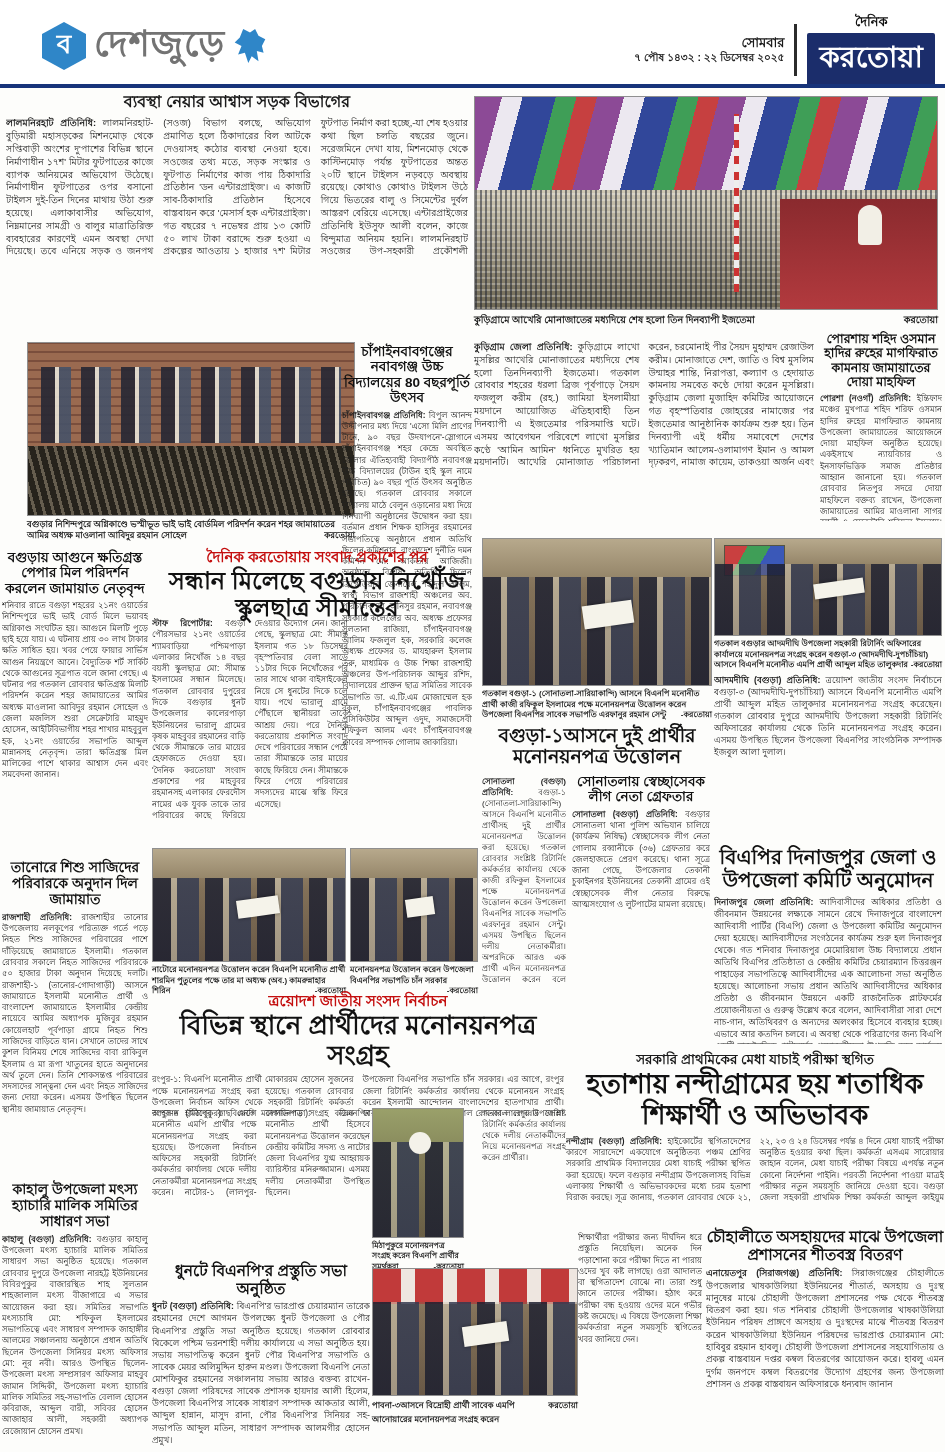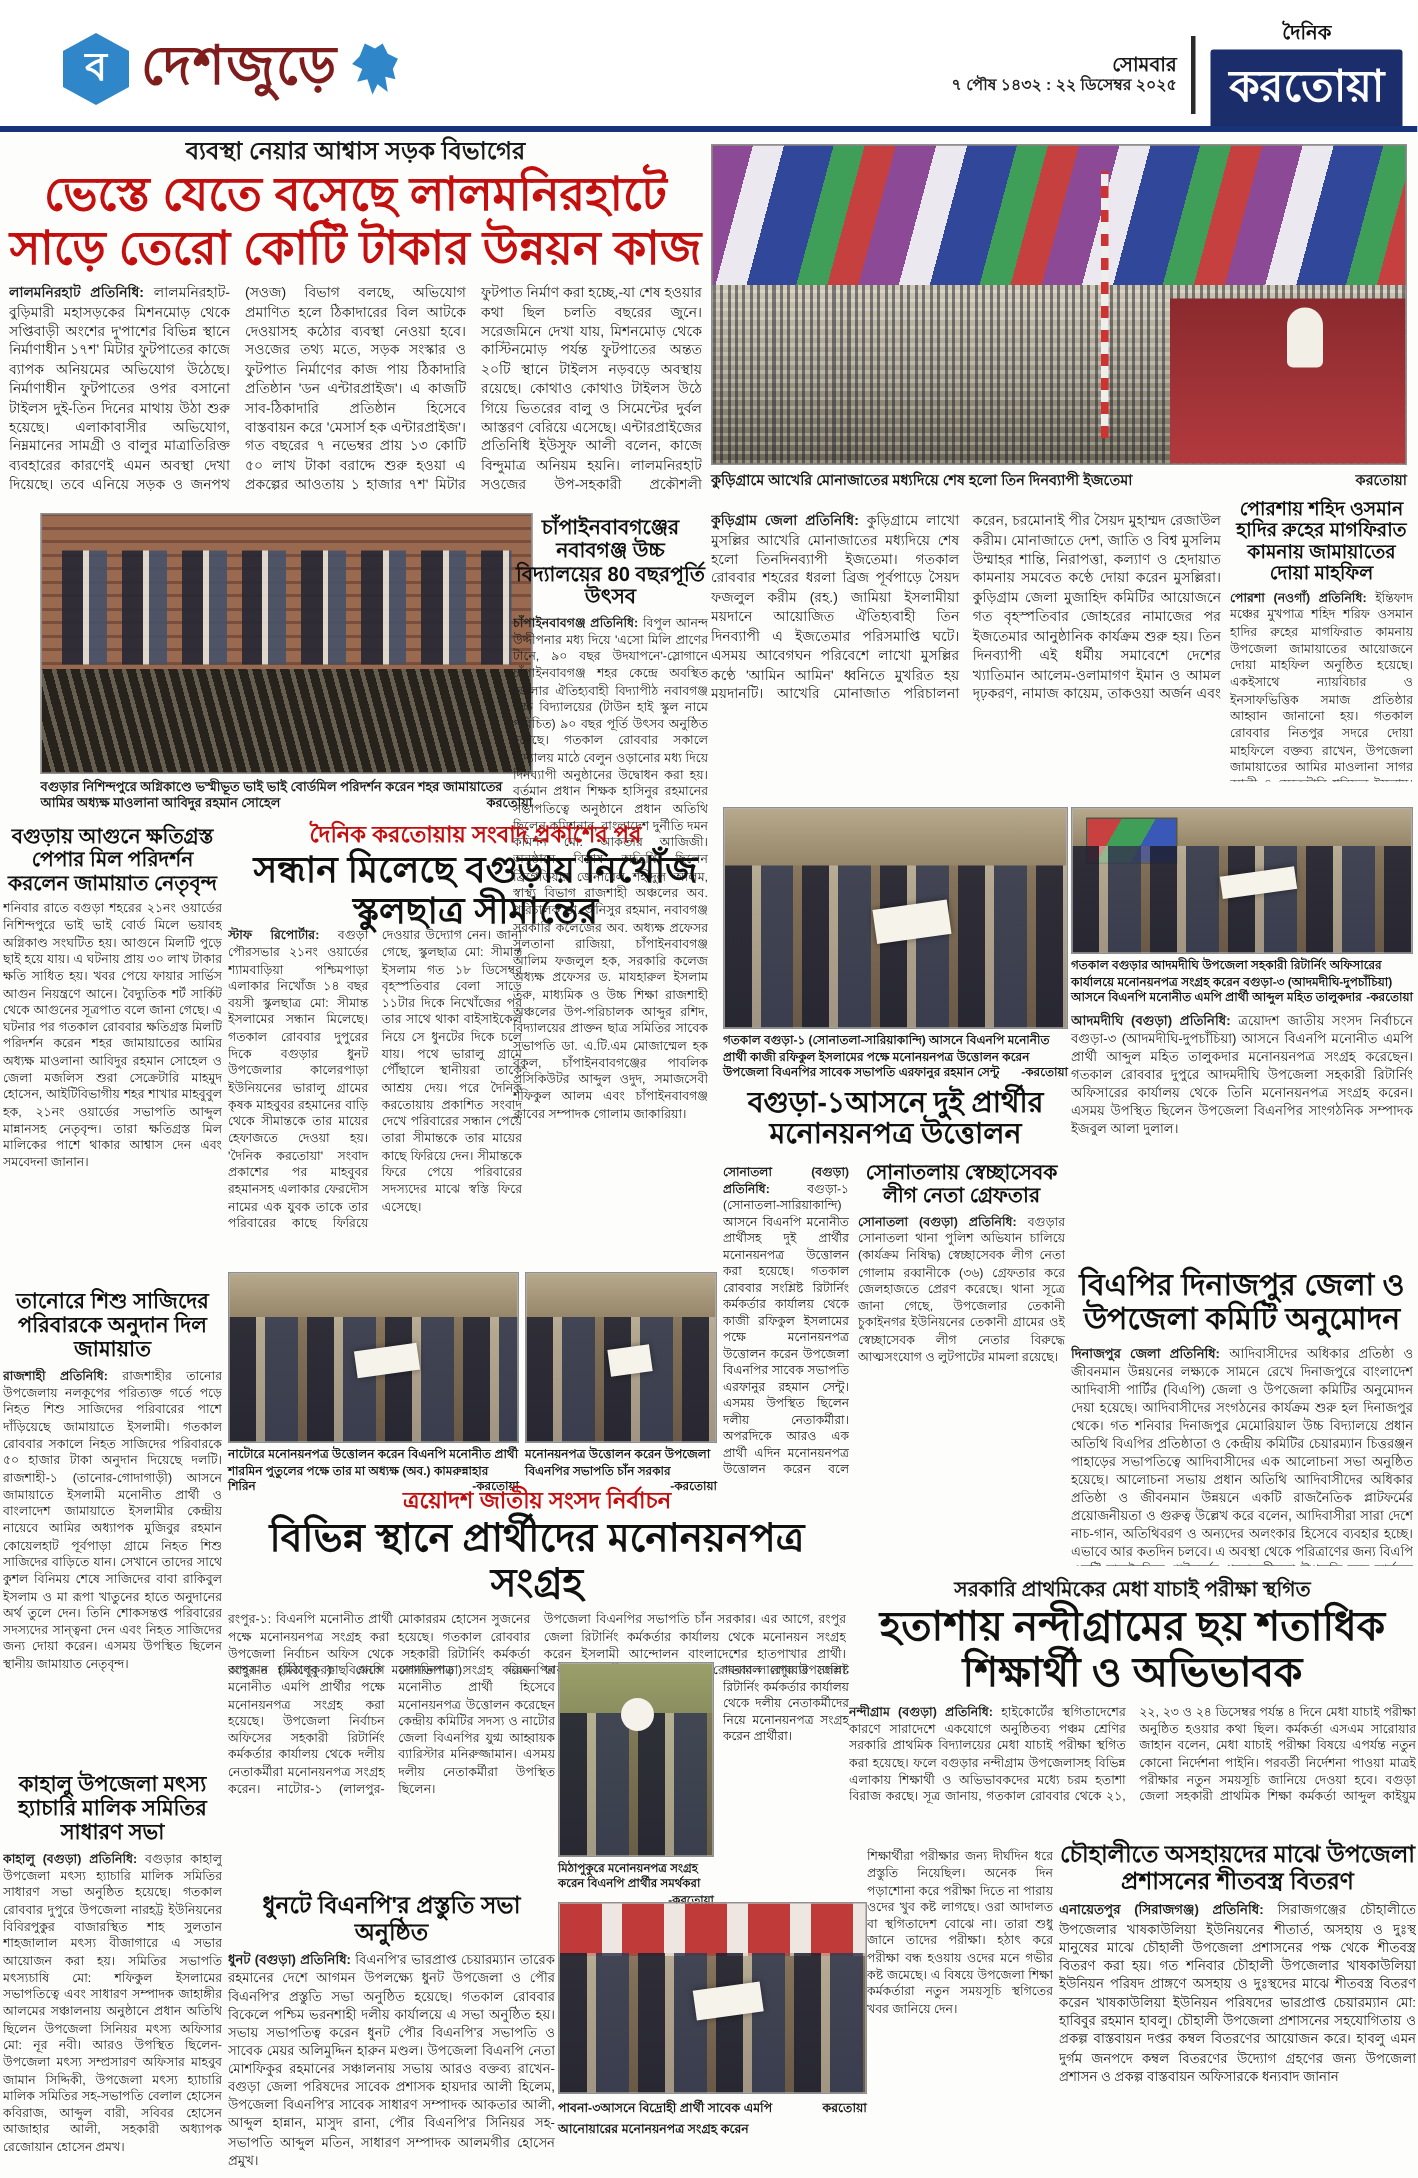--- a/index.html
+++ b/index.html
@@ -16,21 +16,21 @@
   .cols3{column-count:3;column-gap:10px;}
   .photo{position:relative;border:1px solid #8f8f8f;overflow:hidden;background:#8a7f6a;}
   .cap{font-size:8.6px;font-weight:bold;line-height:1.32;margin-top:3px;text-align:left;}
   .caprow{display:flex;justify-content:space-between;gap:8px;margin-top:3px;font-size:9.6px;font-weight:bold;}
   .credit{font-weight:bold;white-space:nowrap;}
   
   #masthead{position:absolute;left:0;top:0;width:945px;height:84px;background:#fff;}
   #brand{position:absolute;left:42px;top:16px;display:flex;align-items:center;gap:8px;}
   #hex{width:44px;height:48px;clip-path:polygon(50% 0,100% 25%,100% 75%,50% 100%,0 75%,0 25%);
        background:#2f86c8;color:#fff;font-weight:bold;font-size:26px;display:flex;align-items:center;justify-content:center;}
-  #brand-name{font-size:36px;font-weight:bold;color:#7f1d1d;letter-spacing:1px;}
+  #brand-name{font-size:36px;font-weight:bold;color:#737373;letter-spacing:1px;}
   #mast-right{position:absolute;right:10px;top:12px;display:flex;align-items:center;gap:10px;}
   #dates{text-align:right;line-height:1.25;}
   #dates .d1{font-size:13px;font-weight:bold;}
   #dates .d2{font-size:10.5px;font-weight:bold;color:#222;}
   #mast-div{width:3px;height:52px;background:#2b2b2b;}
   #paper .p1{font-size:13px;font-weight:bold;text-align:center;color:#111;}
   #paper .p2{background:#1b2d6b;color:#fff;font-size:29px;font-weight:bold;padding:1px 12px 4px;border-radius:2px;}
   #mast-rule{position:absolute;left:0;top:84px;width:945px;height:4px;background:#17337a;}
   
   .canopy{position:absolute;left:0;top:0;right:0;height:46%;
@@ -77,21 +77,20 @@
     <div id="paper">
       <div class="p1">দৈনিক</div>
       <div class="p2">করতোয়া</div>
     </div>
   </div>
 </div>
 <div id="mast-rule"></div>
 
 <div class="abs" style="left:6px;top:92px;width:462px;">
   <div class="kick" style="font-size:16px;">ব্যবস্থা নেয়ার আশ্বাস সড়ক বিভাগের</div>
-  <div class="hl red" style="font-size:31px;margin-top:1px;">ভেস্তে যেতে বসেছে লালমনিরহাটে সাড়ে তেরো কোটি টাকার উন্নয়ন কাজ</div>
   <div class="body-txt cols3" style="margin-top:6px;height:146px;">
     <b class="byline">লালমনিরহাট প্রতিনিধি:</b>
     <span>লালমনিরহাট-বুড়িমারী মহাসড়কের মিশনমোড় থেকে সপ্তিবাড়ী অংশের দু'পাশের বিভিন্ন স্থানে নির্মাণাধীন ১৭শ' মিটার ফুটপাতের কাজে ব্যাপক অনিয়মের অভিযোগ উঠেছে। নির্মাণাধীন ফুটপাতের ওপর বসানো টাইলস দুই-তিন দিনের মাথায় উঠা শুরু হয়েছে। এলাকাবাসীর অভিযোগ, নিম্নমানের সামগ্রী ও বালুর মাত্রাতিরিক্ত ব্যবহারের কারণেই এমন অবস্থা দেখা দিয়েছে। তবে এনিয়ে সড়ক ও জনপথ (সওজ) বিভাগ বলছে, অভিযোগ প্রমাণিত হলে ঠিকাদারের বিল আটকে দেওয়াসহ কঠোর ব্যবস্থা নেওয়া হবে। সওজের তথ্য মতে, সড়ক সংস্কার ও ফুটপাত নির্মাণের কাজ পায় ঠিকাদারি প্রতিষ্ঠান 'ডন এন্টারপ্রাইজ'। এ কাজটি সাব-ঠিকাদারি প্রতিষ্ঠান হিসেবে বাস্তবায়ন করে 'মেসার্স হক এন্টারপ্রাইজ'। গত বছরের ৭ নভেম্বর প্রায় ১৩ কোটি ৫০ লাখ টাকা বরাদ্দে শুরু হওয়া এ প্রকল্পের আওতায় ১ হাজার ৭শ' মিটার ফুটপাত নির্মাণ করা হচ্ছে,-যা শেষ হওয়ার কথা ছিল চলতি বছরের জুনে। সরেজমিনে দেখা যায়, মিশনমোড় থেকে কাস্টিনমোড় পর্যন্ত ফুটপাতের অন্তত ২০টি স্থানে টাইলস নড়বড়ে অবস্থায় রয়েছে। কোথাও কোথাও টাইলস উঠে গিয়ে ভিতরের বালু ও সিমেন্টের দুর্বল আস্তরণ বেরিয়ে এসেছে। এন্টারপ্রাইজের প্রতিনিধি ইউসুফ আলী বলেন, কাজে বিন্দুমাত্র অনিয়ম হয়নি। লালমনিরহাট সওজের উপ-সহকারী প্রকৌশলী মোজাম্মেল হক বলেন, অভিযোগ পাওয়ার পরপরই আমরা ঘটনাস্থল পরিদর্শন করেছি। আমরা বিষয়টি নিবিড়ভাবে তদারকি করছি।</span>
   </div>
 </div>
 
 <div class="abs" style="left:474px;top:96px;width:464px;">
   <div class="photo" style="height:212px;">
     <div class="canopy"></div>
     <div class="crowd"></div>
@@ -248,21 +247,21 @@
     <span>রংপুর-১: বিএনপি মনোনীত প্রার্থী মোকাররম হোসেন সুজনের পক্ষে মনোনয়নপত্র সংগ্রহ করা হয়েছে। গতকাল রোববার উপজেলা নির্বাচন অফিস থেকে সহকারী রিটার্নিং কর্মকর্তা আহসান হাবিবের কাছ থেকে মনোনয়নপত্র সংগ্রহ করেন উপজেলা বিএনপির সভাপতি চাঁন সরকার। এর আগে, রংপুর জেলা রিটার্নিং কর্মকর্তার কার্যালয় থেকে মনোনয়ন সংগ্রহ করেন ইসলামী আন্দোলন বাংলাদেশের হাতপাখার প্রার্থী। ফারজানা শারমিন পুতুল। গতকাল রোববার লালপুর উপজেলা সহকারী রিটার্নিং কর্মকর্তা (ইউএনও) দপ্তর থেকে তার পক্ষে মনোনয়নপত্র সংগ্রহ করেন তার মা অধ্যক্ষ (অব.) কামরুন্নাহার শিরিন ও বিএনপির নেতাকর্মীরা। পাবনা-৩ (চাটমোহর-ভাঙ্গুড়া-ফরিদপুর): রোববার মনোনয়নপত্র সংগ্রহ করেছেন পাবনা-৩ আসনের সাবেক এমপি ও বিএনপির কেন্দ্রীয় নির্বাহী কমিটির সদস্য আনোয়ারুল ইসলাম।</span>
   </div>
 </div>
 <div class="abs body-sm cols2" style="left:152px;top:1108px;width:218px;height:150px;">
   <span>রংপুর-৪ (মিঠাপুকুর): বিএনপি মনোনীত এমপি প্রার্থীর পক্ষে মনোনয়নপত্র সংগ্রহ করা হয়েছে। উপজেলা নির্বাচন অফিসের সহকারী রিটার্নিং কর্মকর্তার কার্যালয় থেকে দলীয় নেতাকর্মীরা মনোনয়নপত্র সংগ্রহ করেন। নাটোর-১ (লালপুর-বাগাতিপাড়া): বিএনপির মনোনীত প্রার্থী হিসেবে মনোনয়নপত্র উত্তোলন করেছেন কেন্দ্রীয় কমিটির সদস্য ও নাটোর জেলা বিএনপির যুগ্ম আহ্বায়ক ব্যারিস্টার মনিরুজ্জামান। এসময় দলীয় নেতাকর্মীরা উপস্থিত ছিলেন।</span>
 </div>
 <div class="abs body-sm" style="left:482px;top:1108px;width:84px;height:150px;font-size:8.1px;">
   <span>গতকাল রোববার সংশ্লিষ্ট রিটার্নিং কর্মকর্তার কার্যালয় থেকে দলীয় নেতাকর্মীদের নিয়ে মনোনয়নপত্র সংগ্রহ করেন প্রার্থীরা।</span>
 </div>
 
-<div class="abs" style="left:372px;top:1108px;width:104px;">
+<div class="abs" style="left:372px;top:1108px;width:92px;">
   <div class="photo" style="height:128px;background:linear-gradient(180deg,#9aa06a,#5f5a3e);">
     <div class="figs"></div>
     <div class="whitecap"></div>
   </div>
   <div class="cap" style="font-size:7.8px;">
     <span>মিঠাপুকুরে মনোনয়নপত্র সংগ্রহ করেন বিএনপি প্রার্থীর সমর্থকরা</span>
     <span class="credit" style="float:right;">-করতোয়া</span>
   </div>
 </div>
 

